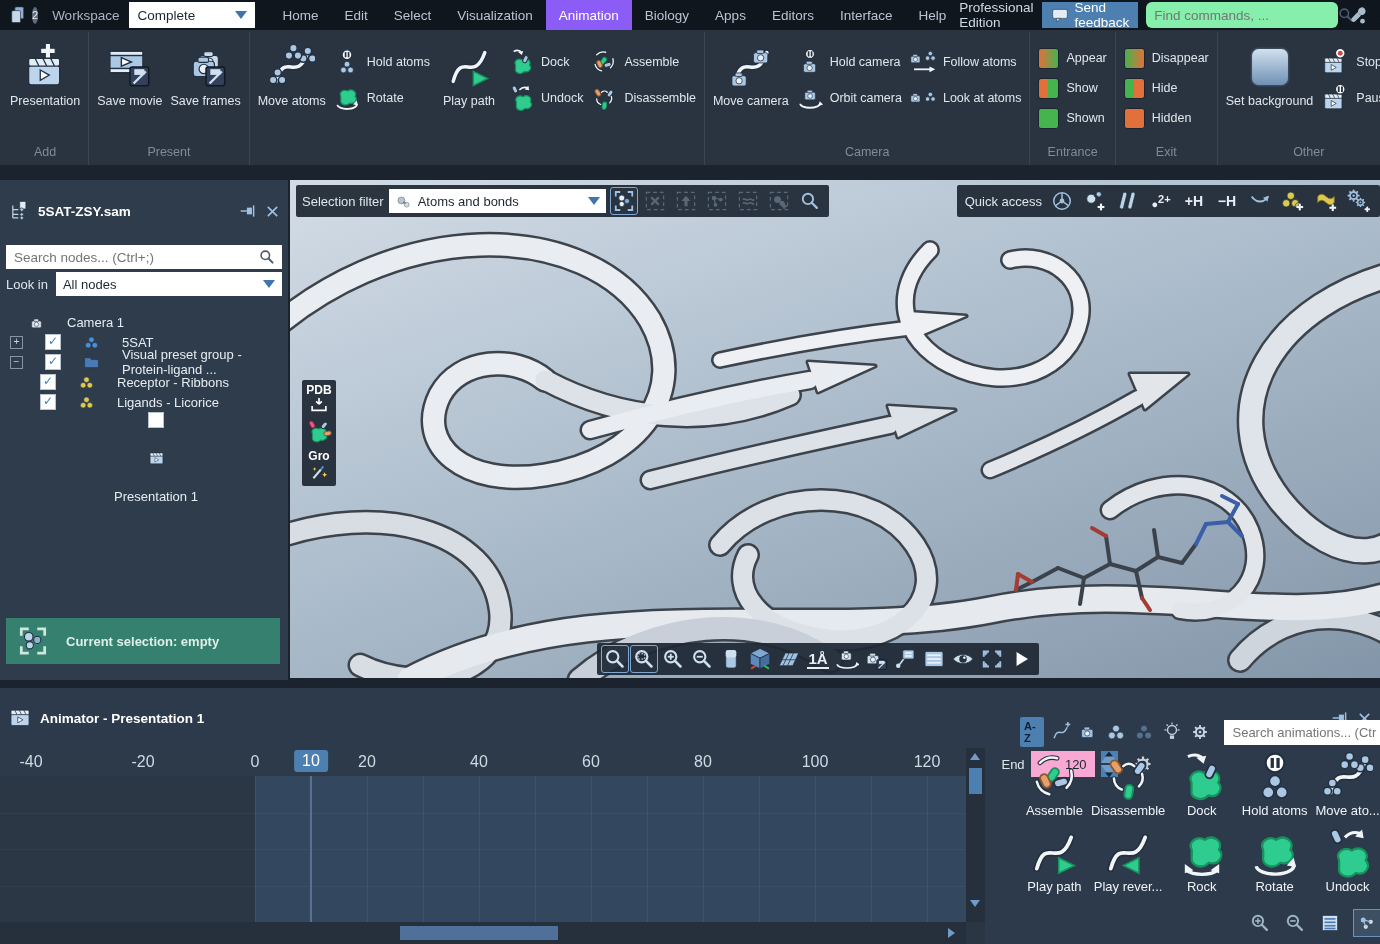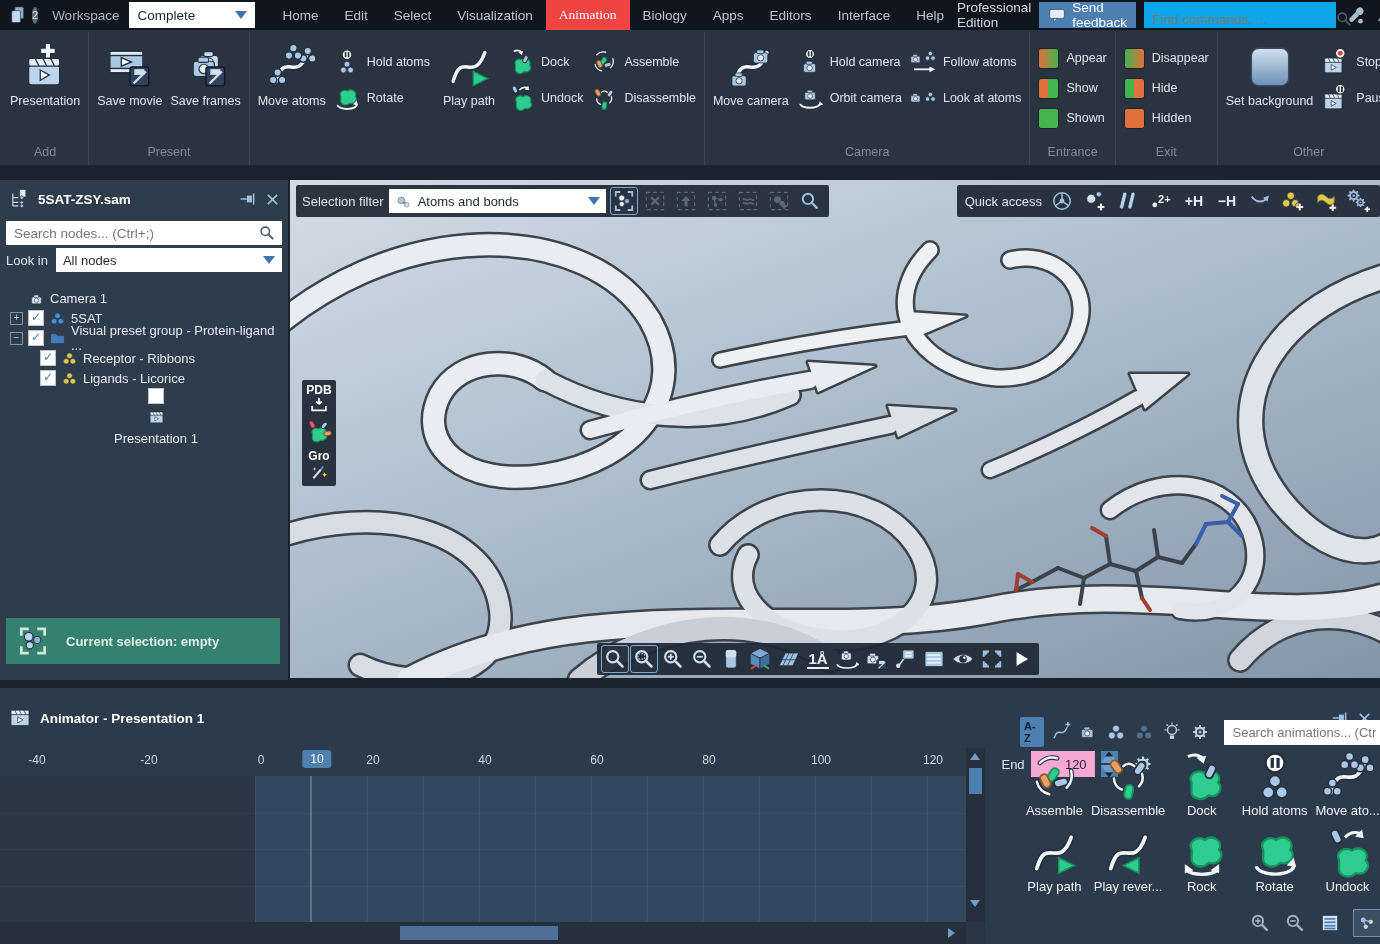--- a/index.html
+++ b/index.html
@@ -11,25 +11,25 @@
   .menubar{position:absolute;left:0;top:0;width:1380px;height:30px;background:#10161e;
     display:flex;align-items:center;color:#b9c4cf;font-size:13.5px;}
   .mb-appicon{margin:0 4px 0 8px;}
   .mb-badge{width:17px;height:17px;border-radius:50%;background:#5d6b7a;color:#e8eef4;font-size:11px;
     display:flex;align-items:center;justify-content:center;margin-right:14px;}
   .mb-ws-label{margin-right:10px;color:#aab6c2;}
   .ws-select{background:#fff;color:#1c2630;height:26px;min-width:110px;display:flex;align-items:center;
     justify-content:space-between;padding:0 8px;margin-right:14px;font-size:13.5px;}
   .caret{width:0;height:0;border-left:6px solid transparent;border-right:6px solid transparent;border-top:8px solid #3f74ad;}
   .menu-item{padding:0 13px;height:30px;display:flex;align-items:center;cursor:default;}
-  .menu-item.active{background:#ef4444;color:#fff;font-family:Liberation Serif, serif;}
+  .menu-item.active{background:#8b5cf6;color:#fff;}
   .mb-right{margin-left:auto;display:flex;align-items:center;gap:8px;padding-right:10px;}
   .mb-edition{color:#cfd9e3;}
   .mb-feedback{background:#4d7fb0;color:#fff;height:26px;display:flex;align-items:center;gap:6px;padding:0 9px;}
-  .mb-find{background:#0ea5e9;height:26px;width:180px;display:flex;align-items:flex-end;padding:0 6px;gap:4px;}
+  .mb-find{background:#86efac;height:26px;width:180px;display:flex;align-items:center;padding:0 6px;gap:4px;border-radius:6px;}
   .mb-find input{border:0;outline:0;flex:1;font-size:13.5px;color:#444;background:transparent;
     font-family:"Liberation Sans",sans-serif;}
 
   
   .ribbon{position:absolute;left:0;top:30px;width:1380px;height:135px;background:#2a3440;display:flex;box-sizing:border-box;padding:2px 4px 0 2px;}
   .rgroup{position:relative;border-right:1px solid #3a4552;display:flex;align-items:flex-start;
     padding:8px 8px 26px 8px;gap:8px;box-sizing:border-box;height:133px;}
   .rgname{position:absolute;left:0;right:0;bottom:6px;text-align:center;color:#7e8c9a;font-size:12.5px;}
   .rlarge{display:flex;flex-direction:column;align-items:center;gap:4px;color:#dfe6ec;font-size:12.5px;
     min-width:62px;padding-top:4px;white-space:nowrap;}
@@ -39,29 +39,29 @@
   .sq{width:19px;height:19px;border-radius:3px;border:1px solid #1d262f;}
   .sq-appear{background:linear-gradient(90deg,#e2703a,#45b34e);}
   .sq-show{background:linear-gradient(90deg,#e2703a 0 45%,#45b34e 45% 100%);}
   .sq-shown{background:#45b34e;}
   .sq-disappear{background:linear-gradient(90deg,#45b34e,#e2703a);}
   .sq-hide{background:linear-gradient(90deg,#45b34e 0 45%,#e2703a 45% 100%);}
   .sq-hidden{background:#e2703a;}
 
   
   .docpanel{position:absolute;left:0;top:180px;width:288px;height:500px;background:#2e3c4b;box-sizing:border-box;}
-  .dp-title{height:30px;display:flex;align-items:center;gap:8px;padding:4px 8px;color:#fff;font-weight:bold;font-size:13.5px;}
+  .dp-title{height:30px;display:flex;align-items:center;gap:8px;padding:16px 8px;color:#fff;font-weight:bold;font-size:13.5px;}
   .dp-title .spacer{flex:1;}
   .dp-search{margin:3px 6px;background:#fff;height:24px;display:flex;align-items:center;padding:0 6px;}
   .dp-search input{border:0;outline:0;flex:1;font-size:13.5px;color:#555;background:transparent;font-family:"Liberation Sans",sans-serif;}
   .dp-lookin{display:flex;align-items:center;margin:2px 6px 6px 6px;height:24px;color:#dfe6ec;font-size:13px;gap:8px;}
   .dp-lookin .sel{background:#fff;color:#1c2630;flex:1;height:24px;display:flex;align-items:center;
     justify-content:space-between;padding:0 7px;}
   .tree{padding:10px 0 0 10px;}
-  .trow{display:flex;align-items:center;height:20px;font-size:13px;color:#e6ecf2;gap:5px;}
+  .trow{display:flex;align-items:center;height:20px;font-size:13px;color:#e6ecf2;gap:22px;}
   .expander{width:11px;height:11px;border:1px solid #8794a2;color:#cfd9e3;font-size:10px;line-height:10px;
     text-align:center;background:#2e3c4b;flex:none;}
   .cbx{width:14px;height:14px;background:#fff;border:1px solid #b9c4cf;color:#3a78c2;font-size:12px;
     line-height:13px;text-align:center;font-weight:bold;flex:none;}
   .selbar{position:absolute;left:6px;right:8px;bottom:16px;height:46px;background:#35806e;
     display:flex;align-items:center;gap:16px;padding:0 10px;color:#dfeeea;font-weight:bold;font-size:13px;}
   .selbar .ic{flex:none;}
 
   
   .viewport{position:absolute;left:290px;top:180px;width:1090px;height:498px;
@@ -98,21 +98,21 @@
   .spin{width:17px;height:26px;display:flex;flex-direction:column;gap:2px;}
   .spin i{flex:1;background:#4d7fb0;position:relative;}
   .spin i::after{content:"";position:absolute;left:50%;top:50%;transform:translate(-50%,-50%);
     border-left:4px solid transparent;border-right:4px solid transparent;}
   .spin i.up::after{border-bottom:5px solid #15273b;}
   .spin i.dn::after{border-top:5px solid #15273b;}
 
   
   .tl{position:absolute;left:0;top:60px;width:985px;height:196px;background:#2a3644;}
   .tl-ruler{position:absolute;left:0;top:0;width:966px;height:28px;background:#2c3a4a;}
-  .tick{position:absolute;top:5px;transform:translateX(-50%);color:#cfd9e2;font-size:12px;margin-left:6px;}
+  .tick{position:absolute;top:5px;transform:translateX(-50%);color:#cfd9e2;font-size:16px;}
   .tick.cur{background:#4d7fb0;color:#fff;border-radius:3px;padding:2px 8px;top:2px;}
   .tl-area{position:absolute;left:0;top:28px;width:966px;height:146px;background:#2b3745;overflow:hidden;}
   .tl-active{position:absolute;left:255px;top:0;width:711px;height:146px;background:#33485e;}
   .tl-vline{position:absolute;top:0;bottom:0;width:1px;background:#3d5468;}
   .tl-hline{position:absolute;left:0;right:0;height:1px;background:rgba(255,255,255,0.045);}
   .tl-playhead{position:absolute;left:310px;top:0;width:2px;height:146px;background:#587392;}
   .scroll{background:#26303c;position:absolute;}
   .s-arrow{position:absolute;width:0;height:0;}
   .thumb{position:absolute;background:#4f7099;}
   .up{border-left:5px solid transparent;border-right:5px solid transparent;border-bottom:7px solid #6f9cc9;}

